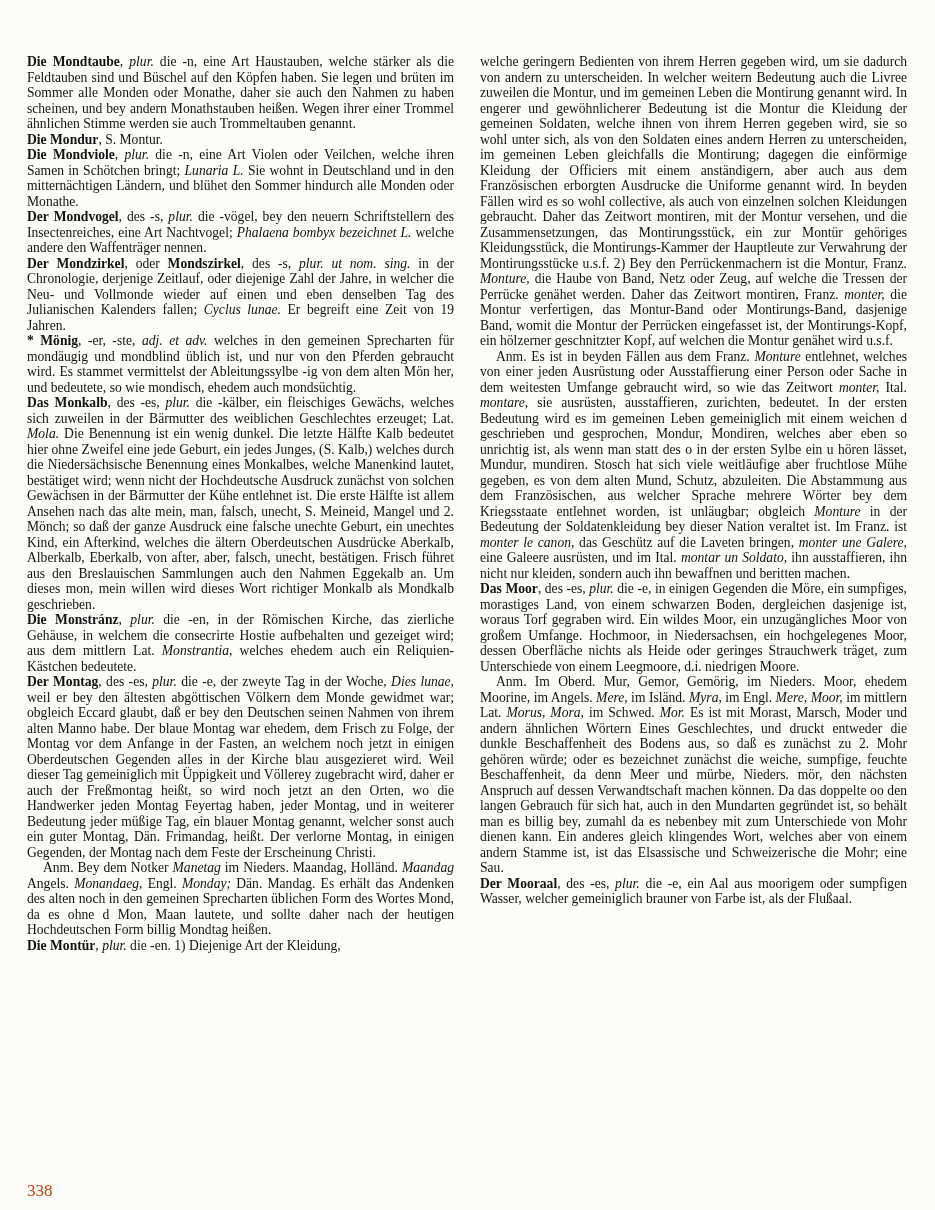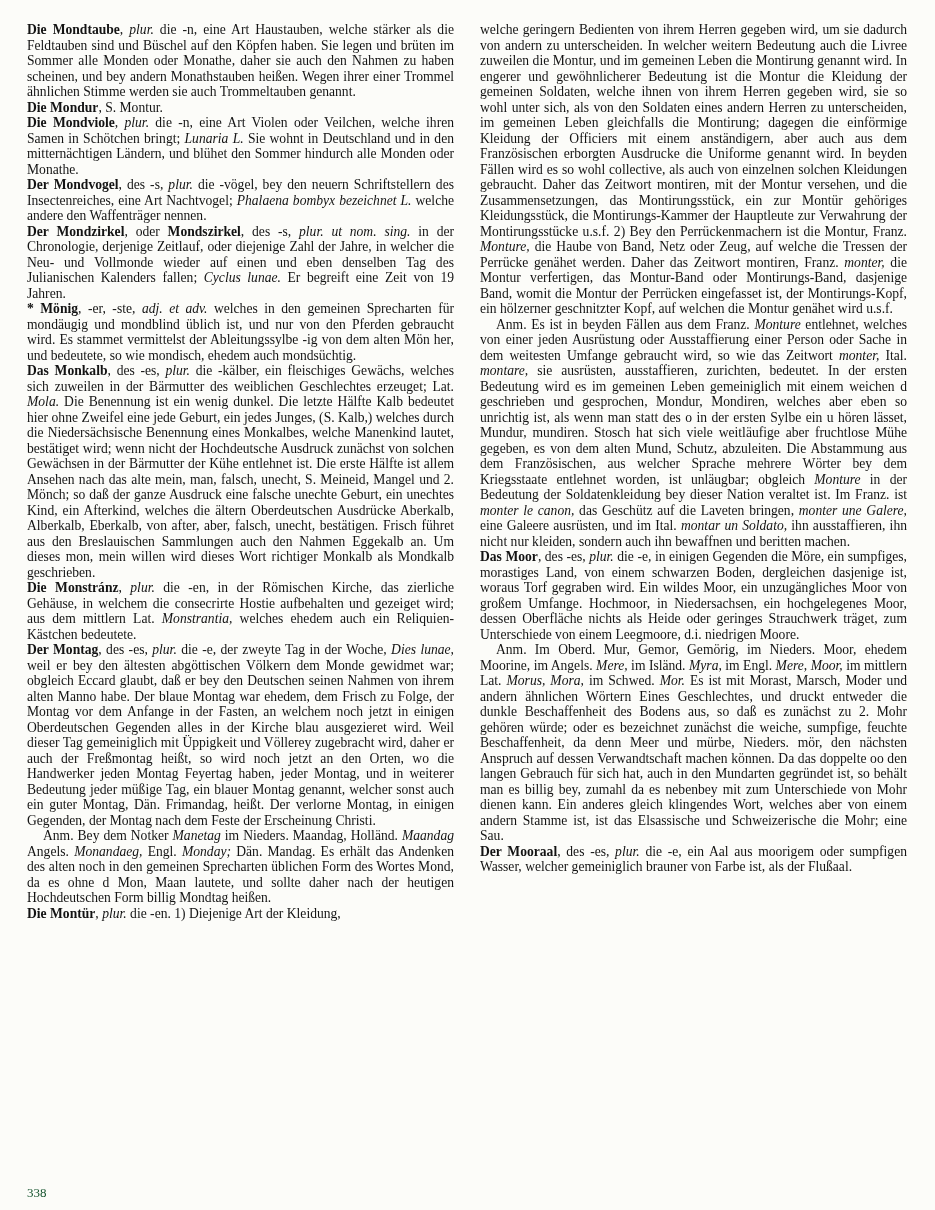--- a/index.html
+++ b/index.html
@@ -11,20 +11,21 @@
     color: #131313;
     position: relative;
     overflow: hidden;
   }
   .page {
     box-sizing: border-box;
     width: 935px;
     height: 934px;
     padding: 22px 27px 0 27px;
     overflow: hidden;
+    margin-top: 32px;
   }
   .columns {
     display: flex;
     gap: 26px;
   }
   .column {
     width: 427px;
     text-align: justify;
     font-size: 13.6px;
     line-height: 15.5px;
@@ -35,22 +36,22 @@
     margin: 0;
     text-align: justify;
   }
   .column p.indent { text-indent: 16px; }
   .b { font-weight: bold; }
   .i { font-style: italic; }
   .page-number {
     position: absolute;
     left: 27px;
     bottom: 9px;
-    font-size: 13px;
-    color: #14532d;
+    font-size: 17px;
+    color: #c2410c;
   }
 </style>
 </head>
 <body>
 
 <div class="page">
   <div class="columns">
     <div class="column">
         <p><span class="b">Die Mondtaube</span><span>, </span><span class="i">plur.</span><span> die -n, eine Art Haustauben, welche stärker als die Feldtauben sind und Büschel auf den Köpfen haben. Sie legen und brüten im Sommer alle Monden oder Monathe, daher sie auch den Nahmen zu haben scheinen, und bey andern Monathstauben heißen. Wegen ihrer einer Trommel ähnlichen Stimme werden sie auch Trommeltauben genannt.</span></p>
         <p><span class="b">Die Mondur</span><span>, S. Montur.</span></p>

